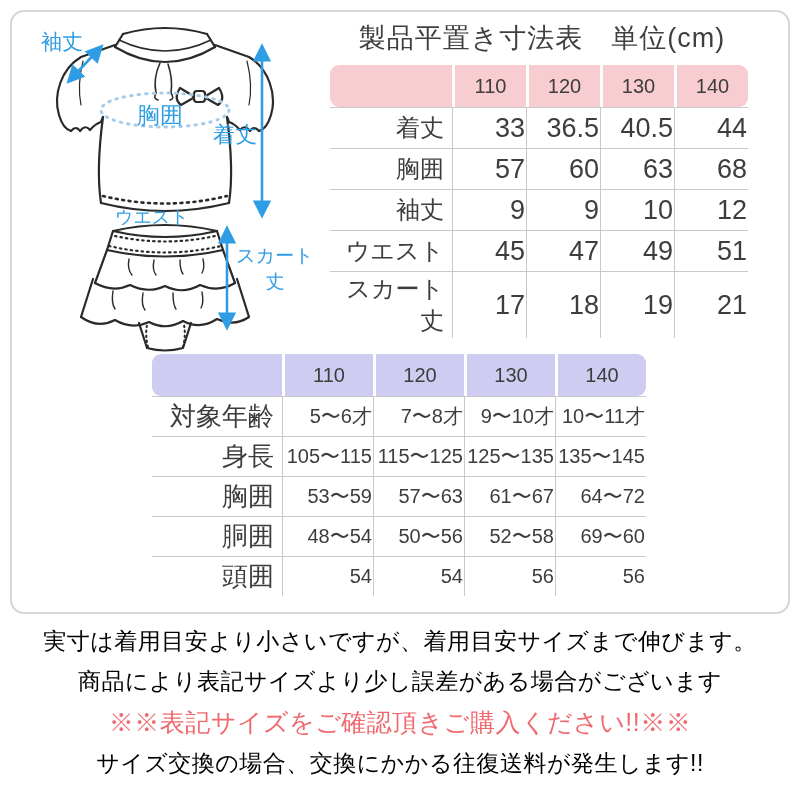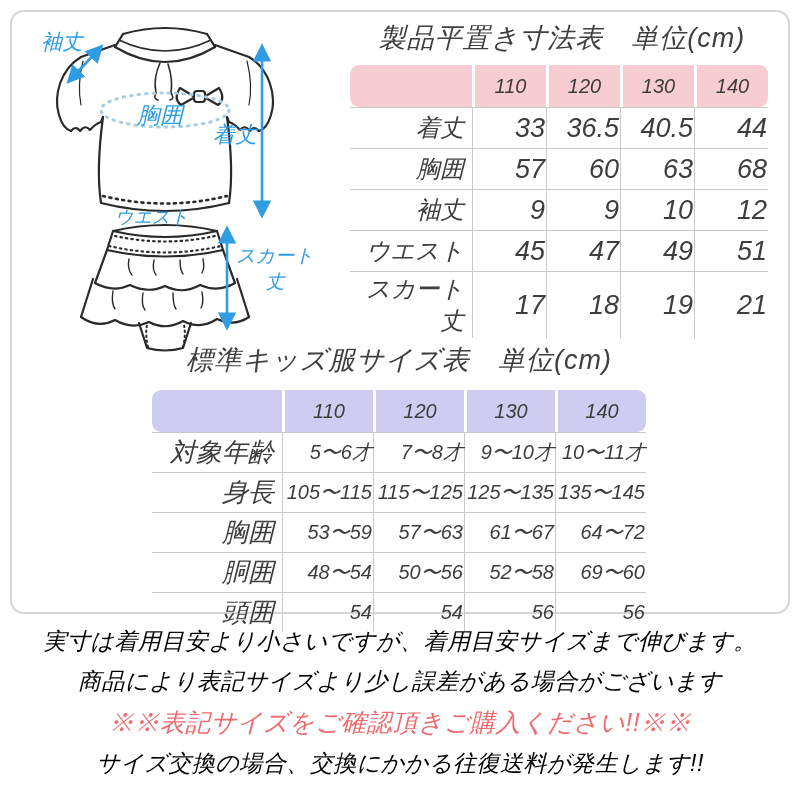--- a/index.html
+++ b/index.html
@@ -1,36 +1,36 @@
 <!DOCTYPE html>
 <html style="--pink: #f8cdd1; --lav: #cecdf1; --blue: #2f9de4; --warn: #f0696e;"><head>
 <meta charset="utf-8">
 <style>
   html,body { margin:0; padding:0; background:#fff; }
   .canvas {
     position:relative; width:800px; height:800px; background:#ffffff;
-    font-family:"Liberation Sans", sans-serif; color:#3d3d3d; overflow:hidden;font-style:italic;
+    font-family:"Liberation Sans", sans-serif; color:#3d3d3d; overflow:hidden;
   }
   .frame {
     position:absolute; left:10px; top:10px; width:780px; height:604px;
     border:2px solid #d6d6d6; border-radius:14px; box-sizing:border-box;
   }
   
   .illus { position:absolute; left:5px; top:5px; width:330px; height:340px; }
   .illus svg { position:absolute; left:0; top:0; }
   .blab { position:absolute; color:var(--blue); line-height:1.25; white-space:nowrap; }
   .lab-sleeve { left:24px; top:12px;  font-size:21px; }
   .lab-chest  { left:120px; top:84px; font-size:23px; }
   .lab-length { left:196px; top:104px; font-size:22px; }
   .lab-waist  { left:98px;  top:189px; font-size:18px; }
   .lab-skirt  { left:218px; top:226px; font-size:19px; width:80px; text-align:center;
                 white-space:normal; line-height:1.35; }
   
   .panel { position:absolute; }
-  .panel-product  { left:338px; top:8px;   width:424px; }
+  .panel-product  { left:318px; top:8px;   width:424px; }
   .panel-standard { left:140px; top:330px; width:494px; }
   .t-title { text-align:center; font-size:27px; letter-spacing:1px; color:#3f3f3f; }
   table { border-collapse:separate; border-spacing:0; table-layout:fixed; }
   .t1 { margin-top:9px;  width:418px; }
   .t2 { margin-top:12px; width:494px; }
   .t1 { --hdr: var(--pink); }
   .t2 { --hdr: var(--lav); }
   th { font-weight:normal; }
   th.corner, th.colhead { background:var(--hdr); height:40px; font-size:20px; text-align:center; }
   th.colhead { border-left:3px solid #ffffff; }
@@ -175,21 +175,20 @@
               <td>17</td>
               <td>18</td>
               <td>19</td>
               <td>21</td>
             </tr>
           </tbody>
       </table>
     </div>
 
     <div class="panel panel-standard">
-      <div class="t-title">標準キッズ服サイズ表　単位(cm)</div>
       <table class="t2">
         <colgroup>
             <col style="width:130px">
             <col style="width:91px">
             <col style="width:91px">
             <col style="width:91px">
             <col style="width:91px">
           </colgroup>
         <thead>
             <tr class="hdr">

